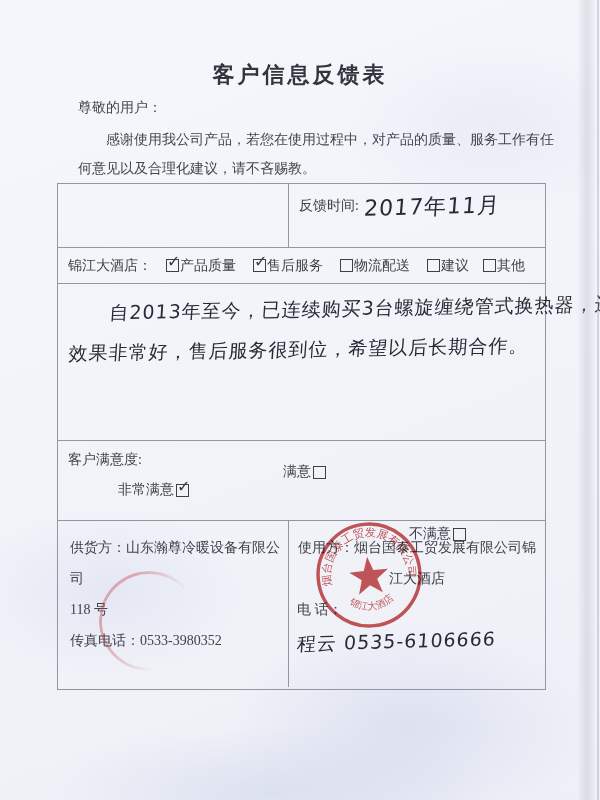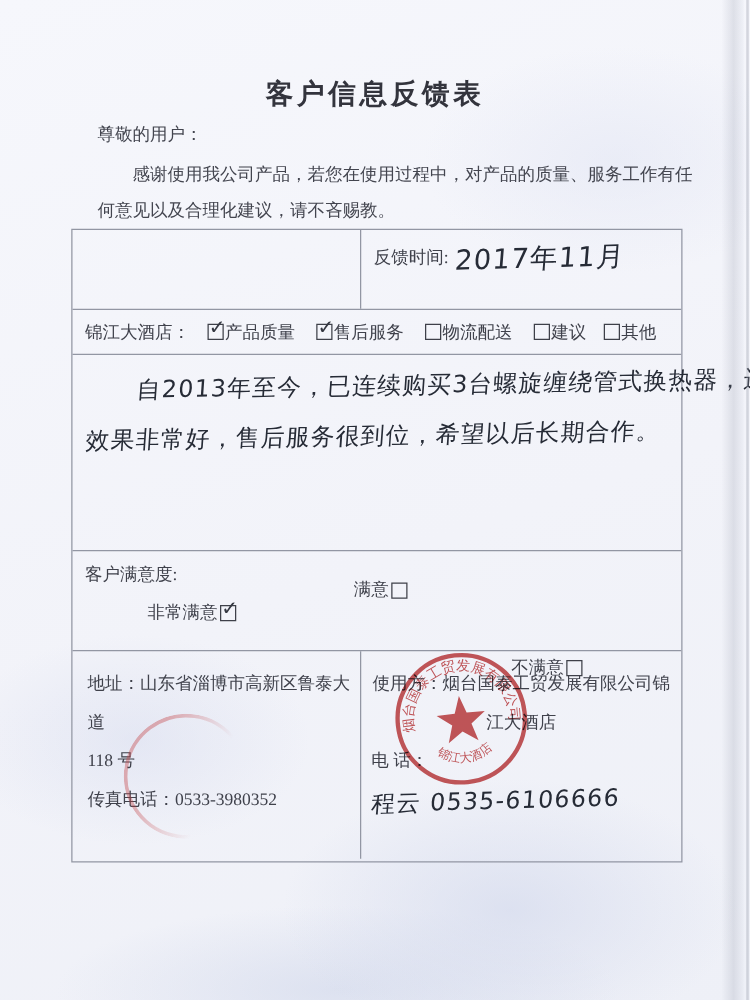--- a/index.html
+++ b/index.html
@@ -138,21 +138,21 @@
           <span class="cb" style="margin-left:2px;"></span>
       </span>
       <span class="opt" style="position:absolute;left:351px;top:40px;margin-top:44px;">
         <span>不满意</span>
           <span class="cb" style="margin-left:2px;"></span>
       </span>
     </div>
 
     <div class="row last" style="top:337px;height:167px;">
       <div class="cellpad" style="position:absolute;left:0;top:0;width:230px;height:167px;padding:11px 4px 0 12px;line-height:31px;">
-        <div><span>地址：</span><span>山东省淄博市高新区鲁泰大道</span></div>
+        <div><span>供货方：</span><span>山东瀚尊冷暖设备有限公司</span></div>
         <div>118 号</div>
         <div><span>传真电话：</span><span>0533-3980352</span></div>
       </div>
       <div class="cell-split" style="height:166px;"></div>
       <div class="cellpad" style="position:absolute;left:231px;top:0;width:256px;height:167px;padding:11px 8px 0 8px;line-height:31px;white-space:normal;">
         <div style="white-space:normal;text-align:center;"><span>使用方：</span><span>烟台国泰工贸发展有限公司锦江大酒店</span></div>
         <div>
           <span>电  话：</span><span class="hand" style="font-size:19px;vertical-align:-3px;">程云 0535-6106666</span>
         </div>
       </div>

